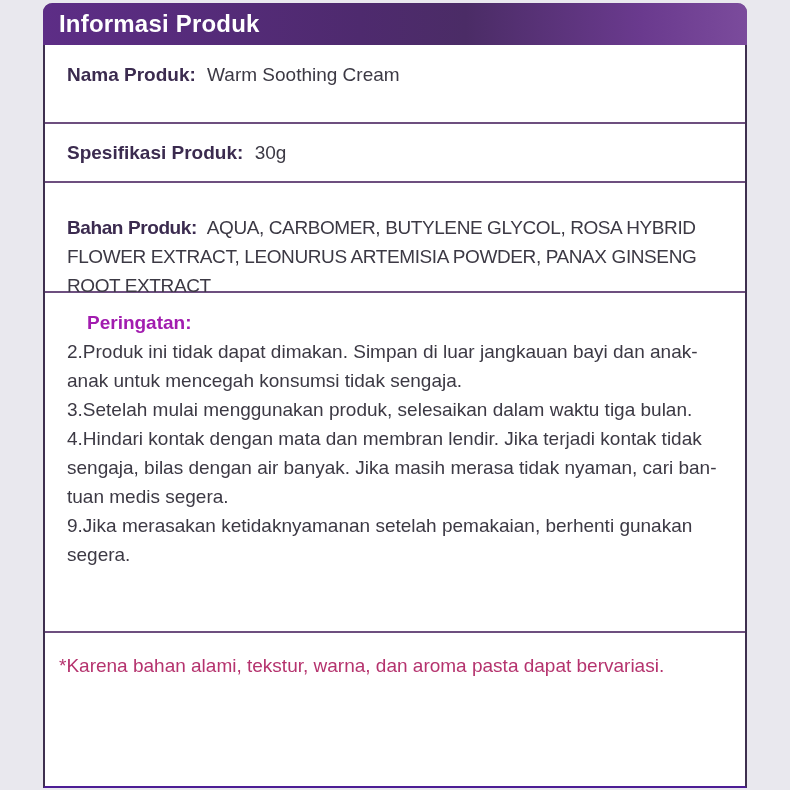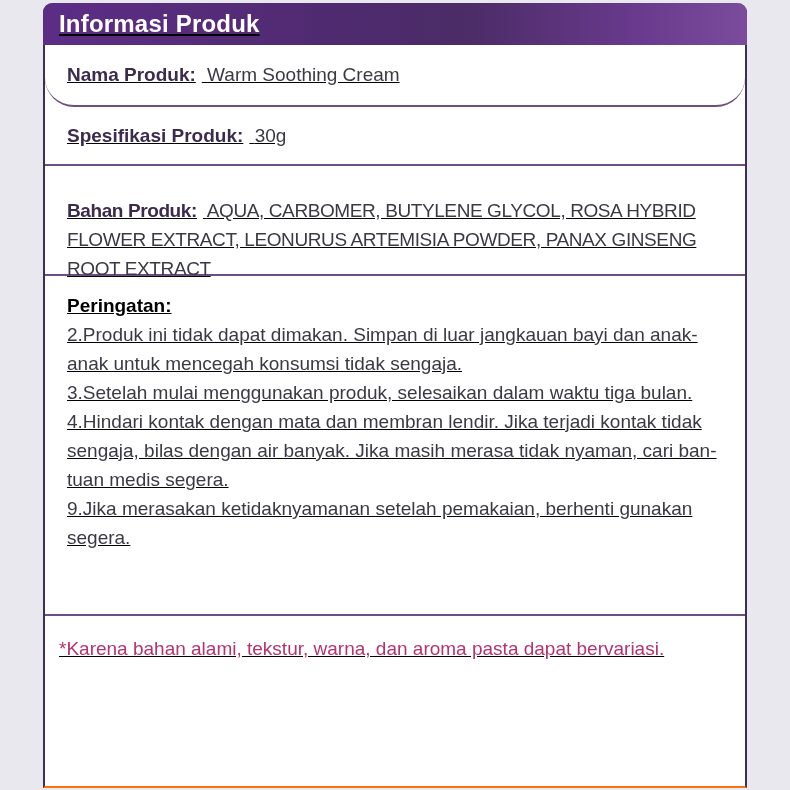--- a/index.html
+++ b/index.html
@@ -16,25 +16,24 @@
     }
     .card {
       position: absolute;
       left: 43px;
       top: 3px;
       width: 704px;
       height: 785px;
       background: #ffffff;
       border-left: 2px solid #3e2f4f;
       border-right: 2px solid #3e2f4f;
-      border-bottom: 2px solid #f97316;
+      border-bottom: 2px solid #4c1d95;
       border-top-left-radius: 10px;
       border-top-right-radius: 10px;
       box-sizing: border-box;
-      text-decoration: underline;
     }
     .header {
       height: 42px;
       background: linear-gradient(90deg, #5d2d86 0%, #4e2a6e 45%, #4b2c66 60%, #6a3a8e 85%, #7b4b9c 100%);
       border-top-left-radius: 9px;
       border-top-right-radius: 9px;
       margin-left: -2px;
       margin-right: -2px;
       display: flex;
       align-items: center;
@@ -53,35 +52,36 @@
       box-sizing: border-box;
       color: #3c3944;
       font-size: 19px;
       line-height: 29px;
     }
     .label {
       font-weight: bold;
       color: #3b2b4f;
       margin-right: 6px;
     }
-    .row-nama { height: 62px; padding-top: 15px; border-radius: 29px; }
+    .row-nama { height: 79px; padding-top: 15px; }
     .row-spec { height: 59px; padding-top: 14px; }
     .row-bahan { height: 110px; padding-top: 30px; letter-spacing: -0.4px; }
     .row-metode { height: 95px; padding-top: 14px; }
     .row-peringatan { height: 340px; padding-top: 15px; }
     .row-note {
       border-bottom: none;
       height: 70px;
       padding-top: 18px;
       padding-left: 14px;
     }
     .warn-title {
       font-weight: bold;
-      color: #000000;
+      color: #a21caf;
       display: block;
+      margin-left: 20px;
     }
     .warn-item {
       display: block;
     }
     .note-text {
       color: #b5336e;
       font-size: 19px;
     }
   </style>
 </head>

